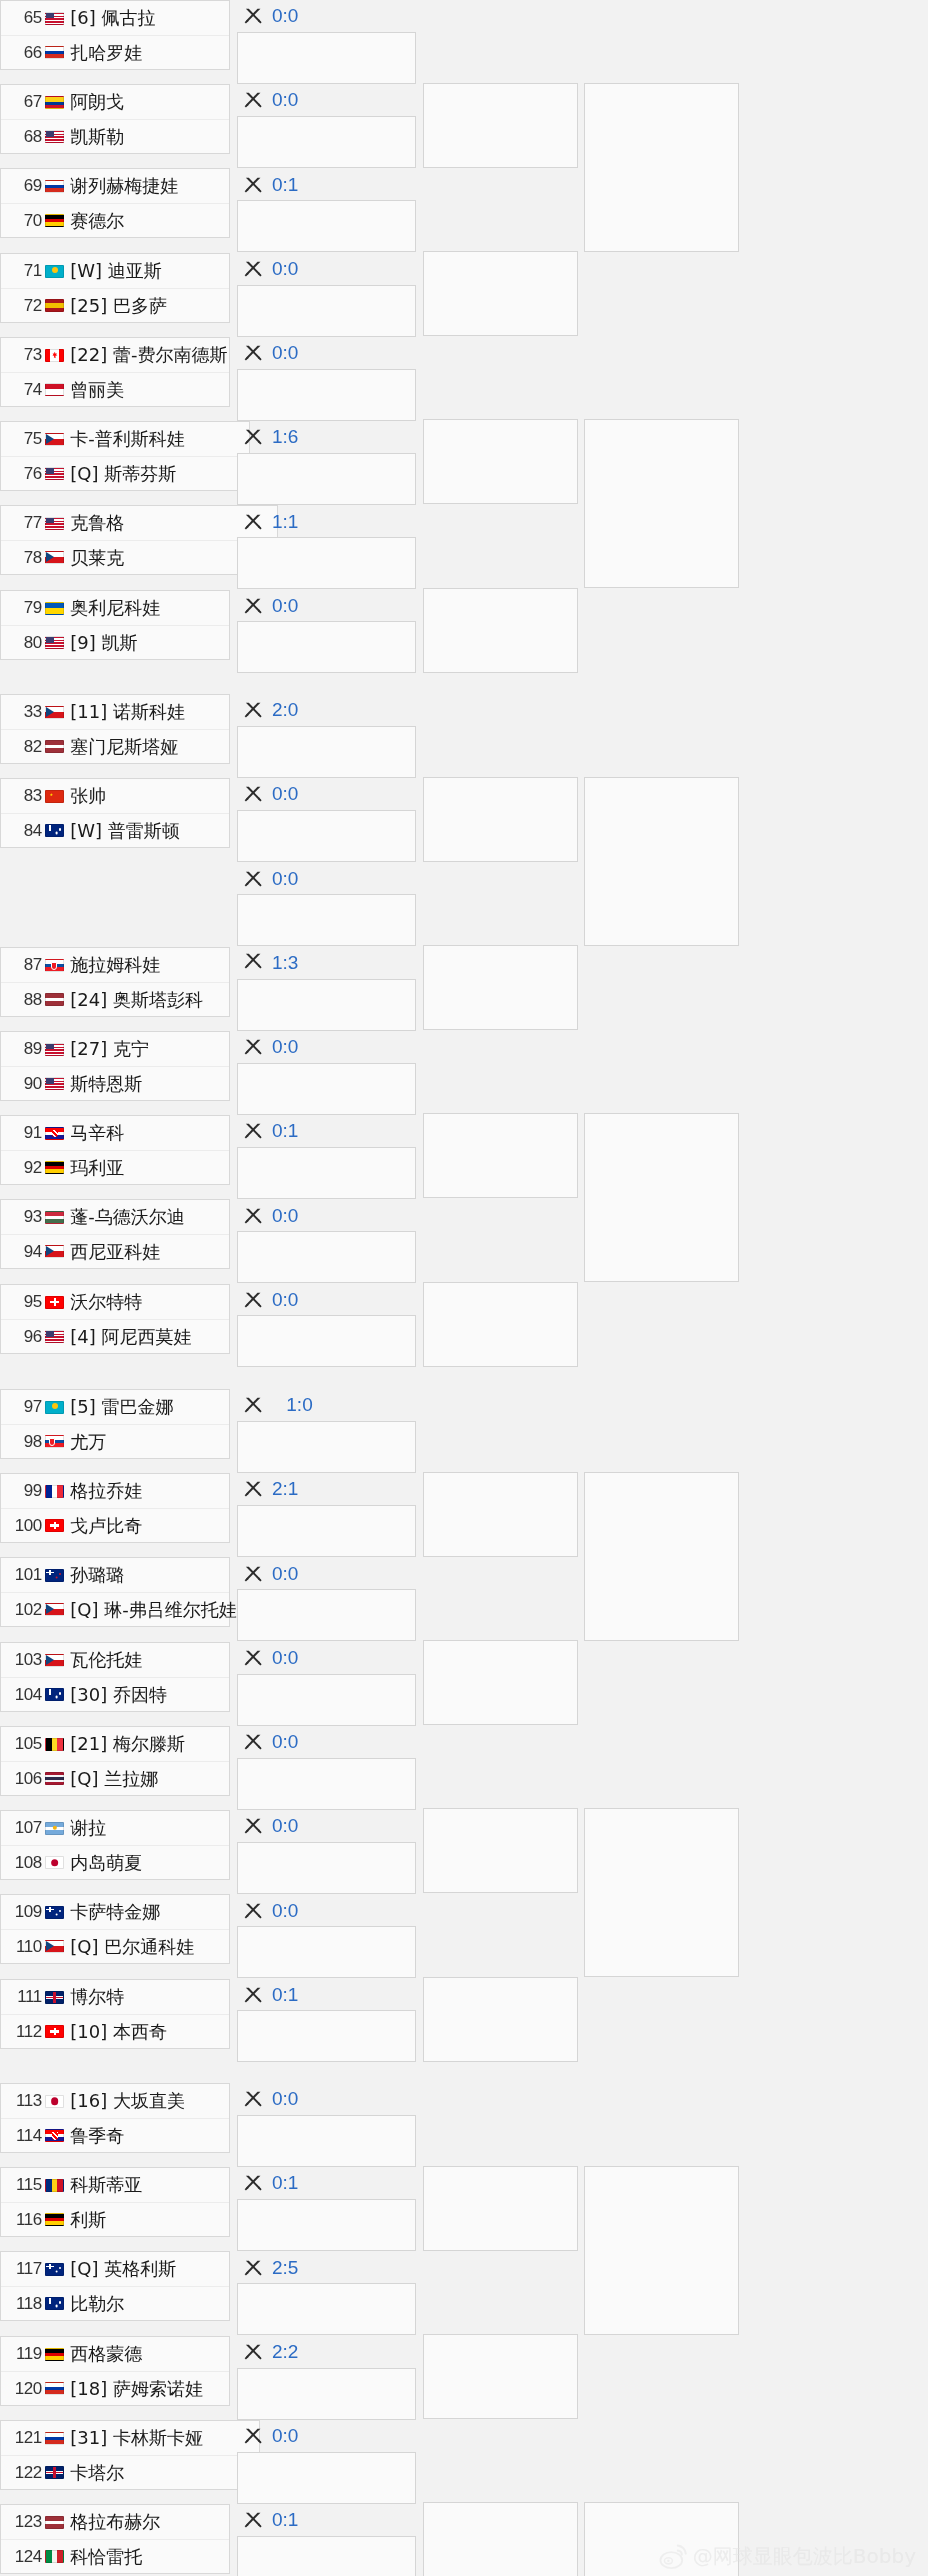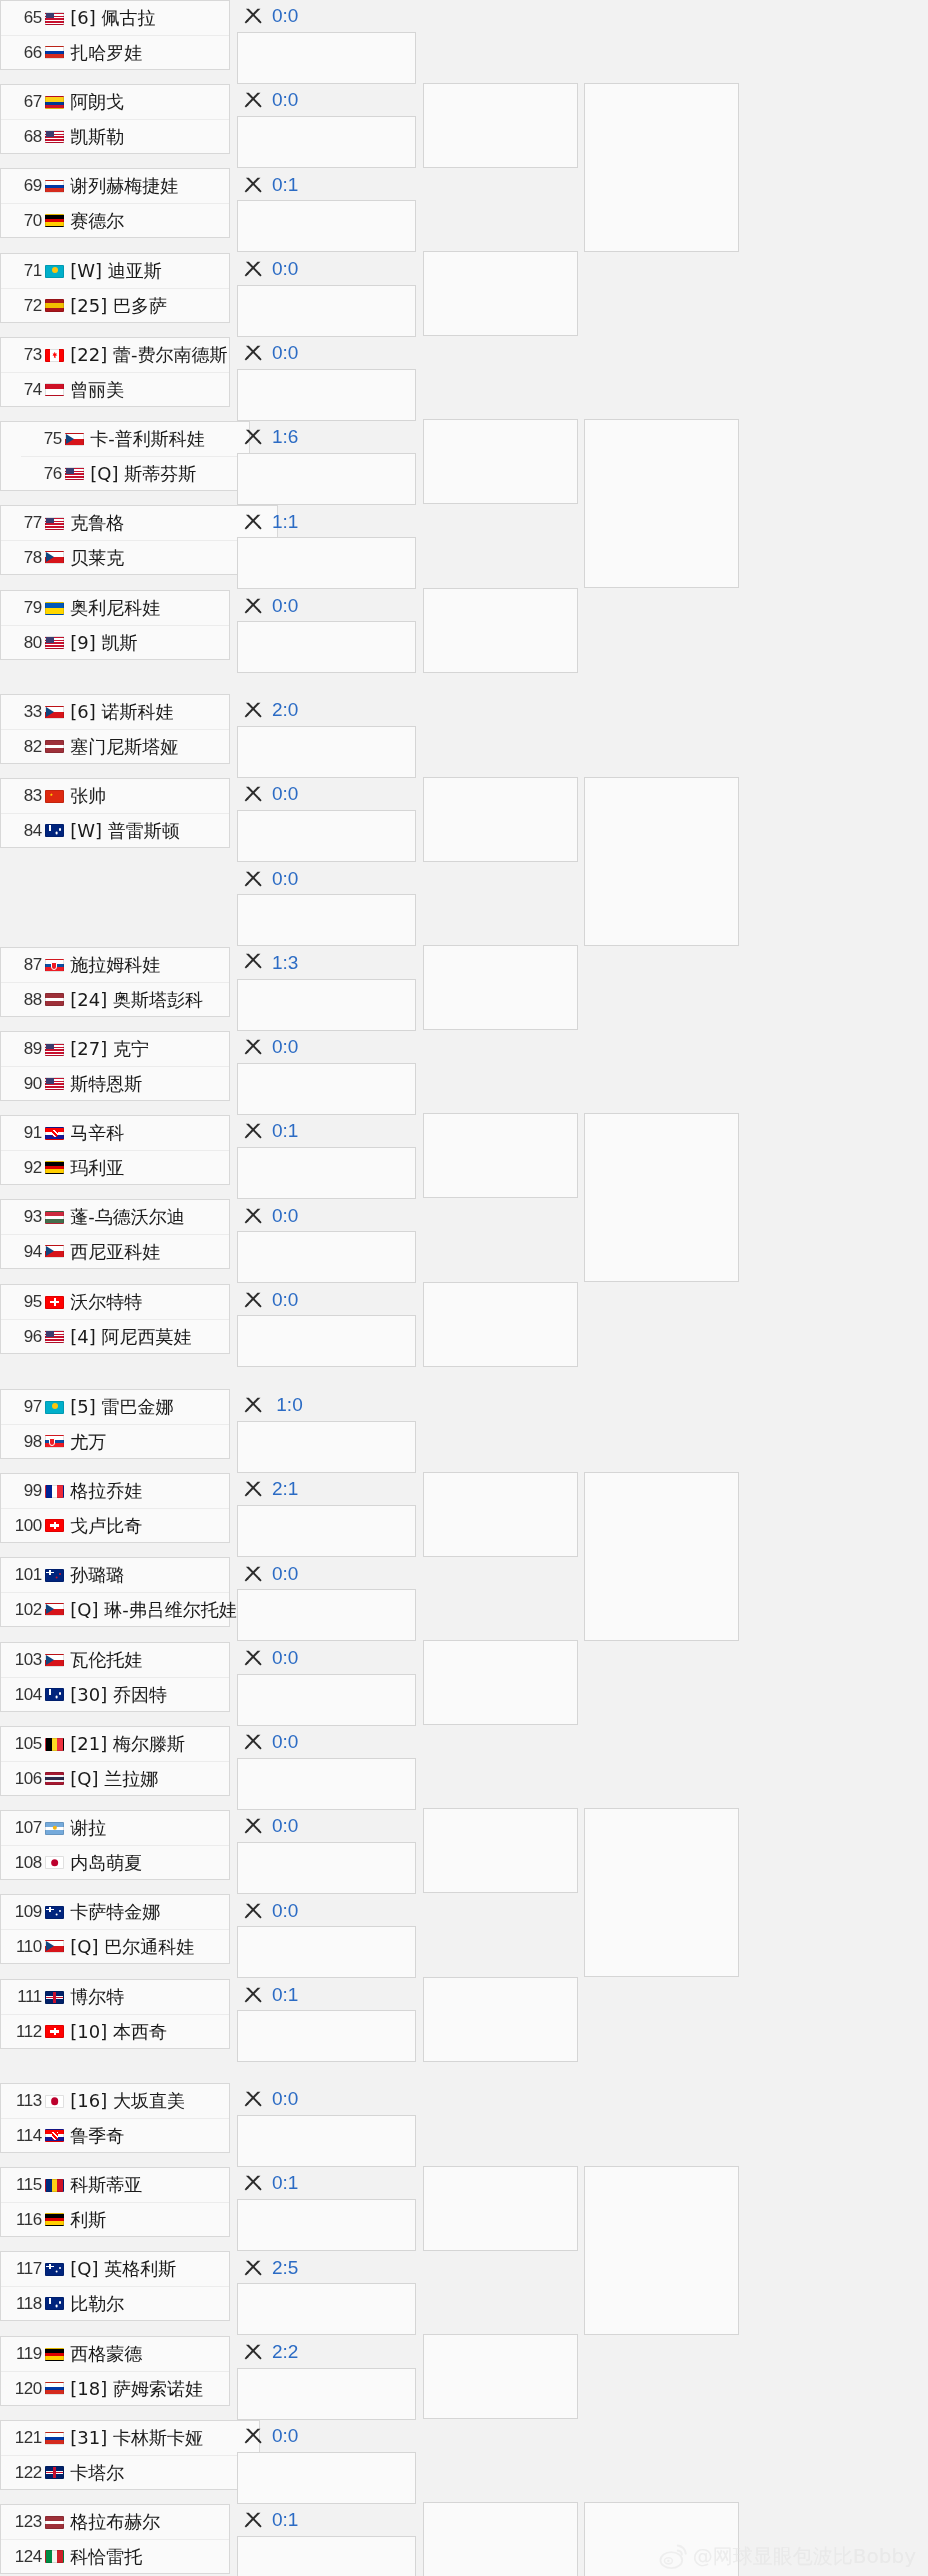--- a/index.html
+++ b/index.html
@@ -131,21 +131,21 @@
             <span style="position: absolute; left: 50%; top: 50%; transform: translate(-50%, -50%); width: 6px; height: 6.9px; background: rgb(255, 0, 0); clip-path: polygon(50% 0px, 62% 32%, 85% 24%, 74% 50%, 95% 58%, 60% 62%, 66% 100%, 50% 82%, 34% 100%, 40% 62%, 5% 58%, 26% 50%, 15% 24%, 38% 32%);"></span>
           </span>
           <span class="pname">[22] 蕾-费尔南德斯</span>
         </div>
         <div class="prow">
           <span class="seedno">74</span>
           <span class="flag" style="background: linear-gradient(rgb(206, 17, 38) 0px, rgb(206, 17, 38) 50%, rgb(255, 255, 255) 50%, rgb(255, 255, 255) 100%);"></span>
           <span class="pname">曾丽美</span>
         </div>
       </div>
-      <div class="pairbox" style="top: 421px; left: 0px; width: 250px; padding-left: 20px;">
+      <div class="pairbox" style="top: 421px; left: 0px; width: 250px;">
         <div class="prow">
           <span class="seedno">75</span>
           <span class="flag" style="background: linear-gradient(rgb(255, 255, 255) 0px, rgb(255, 255, 255) 50%, rgb(215, 20, 26) 50%, rgb(215, 20, 26) 100%);">
             <span style="position: absolute; left: 0px; top: 0px; width: 0px; height: 0px; border-top: 5.6px solid transparent; border-bottom: 5.6px solid transparent; border-left: 8.6px solid rgb(17, 69, 126);"></span>
           </span>
           <span class="pname">卡-普利斯科娃</span>
         </div>
         <div class="prow">
           <span class="seedno">76</span>
           <span class="flag" style="background: repeating-linear-gradient(rgb(200, 16, 46) 0px, rgb(200, 16, 46) 12.5%, rgb(255, 255, 255) 12.5%, rgb(255, 255, 255) 25%);">
@@ -287,21 +287,21 @@
       <div class="emptybox" style="left: 584px; top: 83px; width: 155px; height: 169px;"></div>
       <div class="emptybox" style="left: 584px; top: 419px; width: 155px; height: 169px;"></div>
     </div>
     <div class="section" style="position: absolute; left: 0px; top: 694px; height: 674px;">
       <div class="pairbox" style="top: 0px; left: 0px; width: 230px;">
         <div class="prow">
           <span class="seedno">33</span>
           <span class="flag" style="background: linear-gradient(rgb(255, 255, 255) 0px, rgb(255, 255, 255) 50%, rgb(215, 20, 26) 50%, rgb(215, 20, 26) 100%);">
             <span style="position: absolute; left: 0px; top: 0px; width: 0px; height: 0px; border-top: 5.6px solid transparent; border-bottom: 5.6px solid transparent; border-left: 8.6px solid rgb(17, 69, 126);"></span>
           </span>
-          <span class="pname">[6] 诺斯科娃</span>
+          <span class="pname">[11] 诺斯科娃</span>
         </div>
         <div class="prow">
           <span class="seedno">82</span>
           <span class="flag" style="background: linear-gradient(rgb(158, 48, 57) 0px, rgb(158, 48, 57) 40%, rgb(255, 255, 255) 40%, rgb(255, 255, 255) 60%, rgb(158, 48, 57) 60%, rgb(158, 48, 57) 100%);"></span>
           <span class="pname">塞门尼斯塔娅</span>
         </div>
       </div>
       <div class="pairbox" style="top: 84px; left: 0px; width: 230px;">
         <div class="prow">
           <span class="seedno">83</span>
@@ -619,21 +619,21 @@
         </div>
         <div class="prow">
           <span class="seedno">112</span>
           <span class="flag" style="background: rgb(255, 0, 0);">
             <span style="position: absolute; left: 44%; top: 18%; width: 12%; height: 64%; background: rgb(255, 255, 255);"></span>
             <span style="position: absolute; left: 24%; top: 40%; width: 52%; height: 20%; background: rgb(255, 255, 255);"></span>
           </span>
           <span class="pname">[10] 本西奇</span>
         </div>
       </div>
-      <div style="position: absolute; left: 242px; top: 5.2px; display: flex; align-items: center; gap: 12px;">
+      <div style="position: absolute; left: 242px; top: 5.2px; display: flex; align-items: center; gap: 22px;">
         <span style="display: inline-flex;">
           <svg viewBox="0 0 24 24" class="swords" width="22.3" height="19">
             <path d="M2.8 2.2 L6.5 2.2 L20.2 16.5 L21.6 19.4 L18.6 18.2 Z" fill="#2c2c2c"></path>
             <path d="M21.2 2.2 L17.5 2.2 L3.8 16.5 L2.4 19.4 L5.4 18.2 Z" fill="#2c2c2c"></path>
             <rect x="1.4" y="17.2" width="4.6" height="2.3" transform="rotate(-44 3.7 18.3)" fill="#2c2c2c"></rect>
             <rect x="18.0" y="17.2" width="4.6" height="2.3" transform="rotate(44 20.3 18.3)" fill="#2c2c2c"></rect>
           </svg>
         </span>
         <span style="font-size: 19px; color: rgb(43, 107, 196); font-family: &quot;Liberation Sans&quot;, sans-serif;">1:0</span>
       </div>

